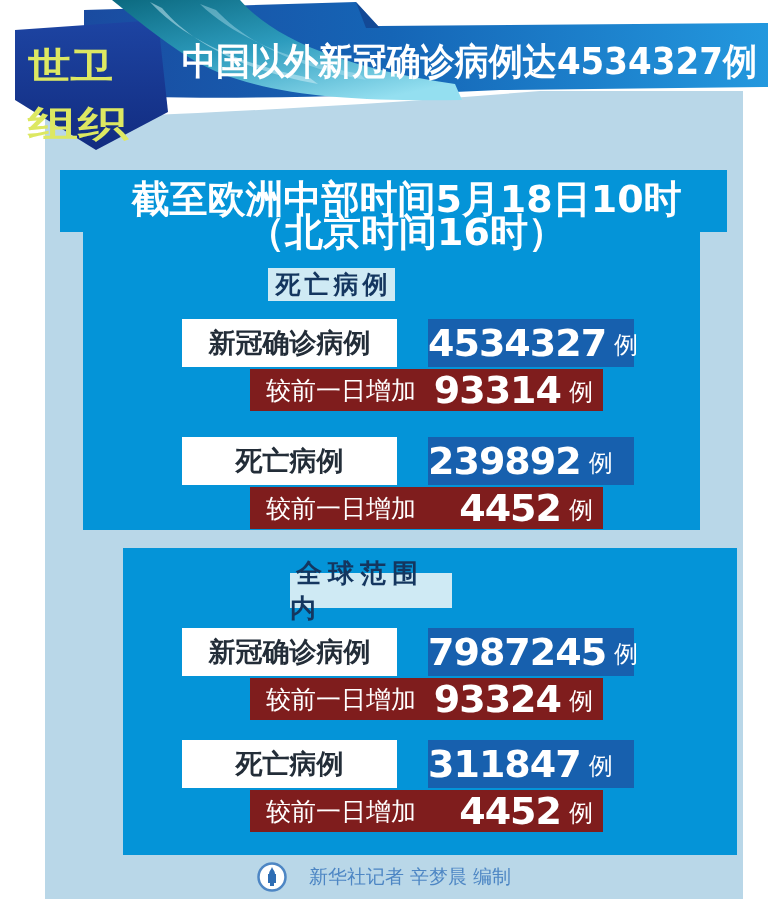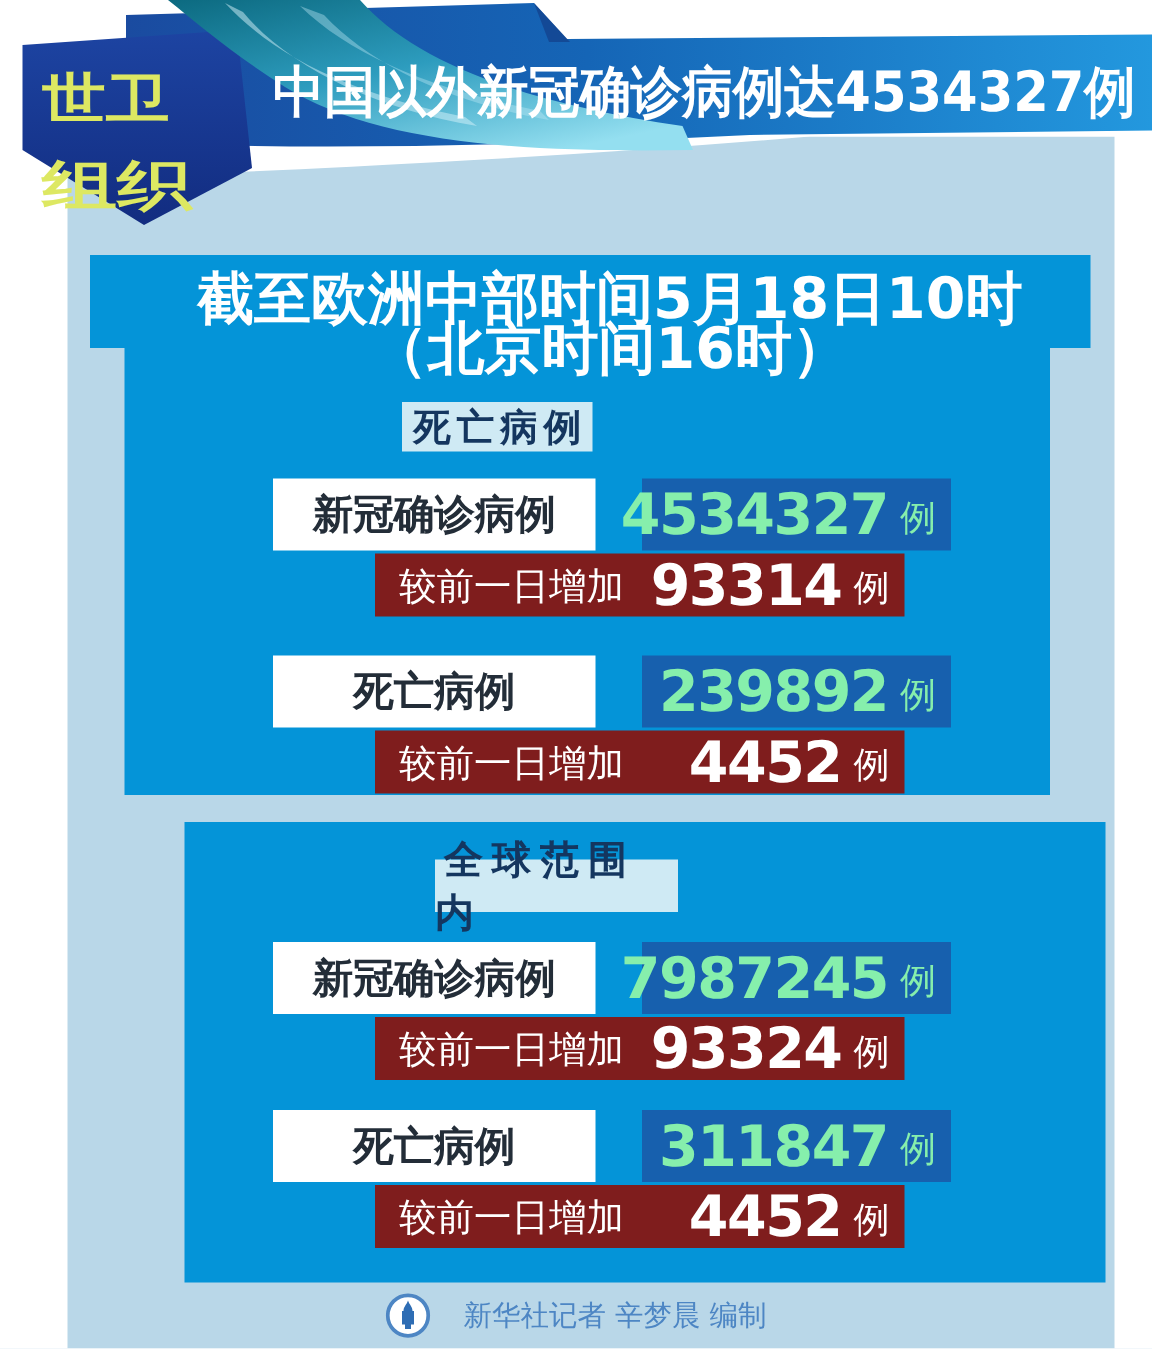--- a/index.html
+++ b/index.html
@@ -39,22 +39,22 @@
   .label1{left:268px;top:268px;width:127px;height:33px;font-size:25px;letter-spacing:4px;text-indent:4px;}
   .label2{left:290px;top:573px;width:162px;height:35px;font-size:26px;letter-spacing:6px;text-indent:6px;}
   
   .row-main{position:absolute;left:182px;width:421px;height:48px;display:flex;z-index:6;gap:31px;}
   .stat-label{
     width:215px;height:48px;background:#ffffff;color:#232d38;
     display:flex;align-items:center;justify-content:center;
     font-size:27px;font-weight:bold;flex:0 0 auto;
   }
   .stat-value{
-    width:206px;height:48px;background:#1760ae;color:#86efac;
-    display:flex;align-items:center;justify-content:flex-end;
+    width:206px;height:48px;background:#1760ae;color:#ffffff;
+    display:flex;align-items:center;
     padding-right:10px;box-sizing:border-box;flex:0 0 auto;
   }
   .row-delta{
     position:absolute;left:250px;width:353px;height:42px;background:#7f1d1d;
     color:#ffffff;display:flex;align-items:center;justify-content:space-between;
     padding:0 10px 0 16px;box-sizing:border-box;z-index:6;
   }
   .delta-label{font-size:25px;}
   .delta-val{display:flex;align-items:center;}
   .num{font-size:38px;font-weight:bold;letter-spacing:-1px;line-height:1;}

